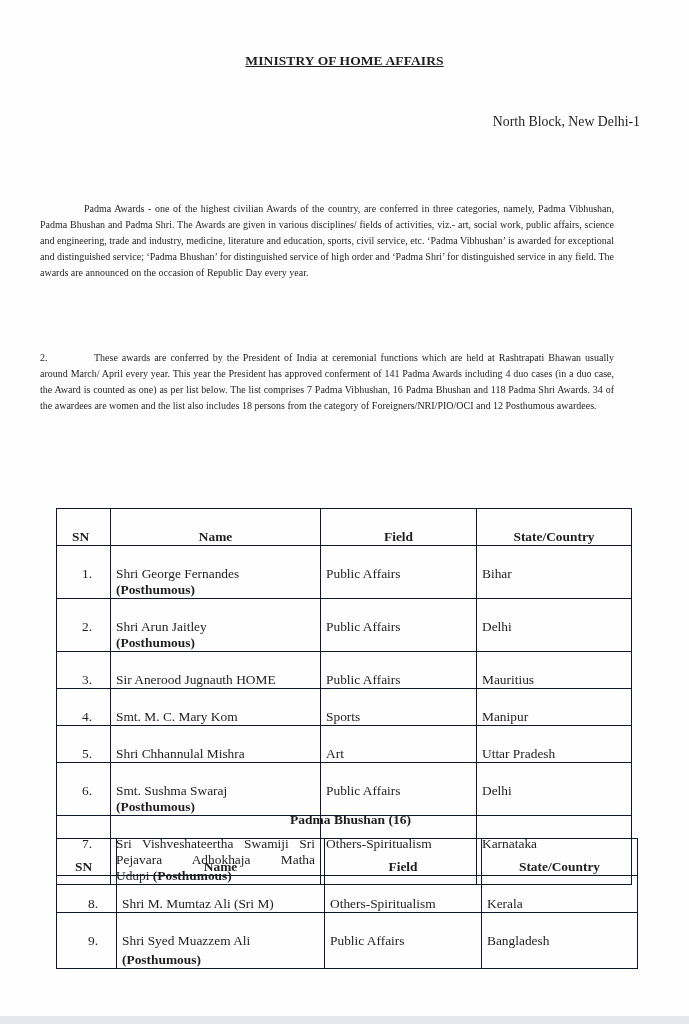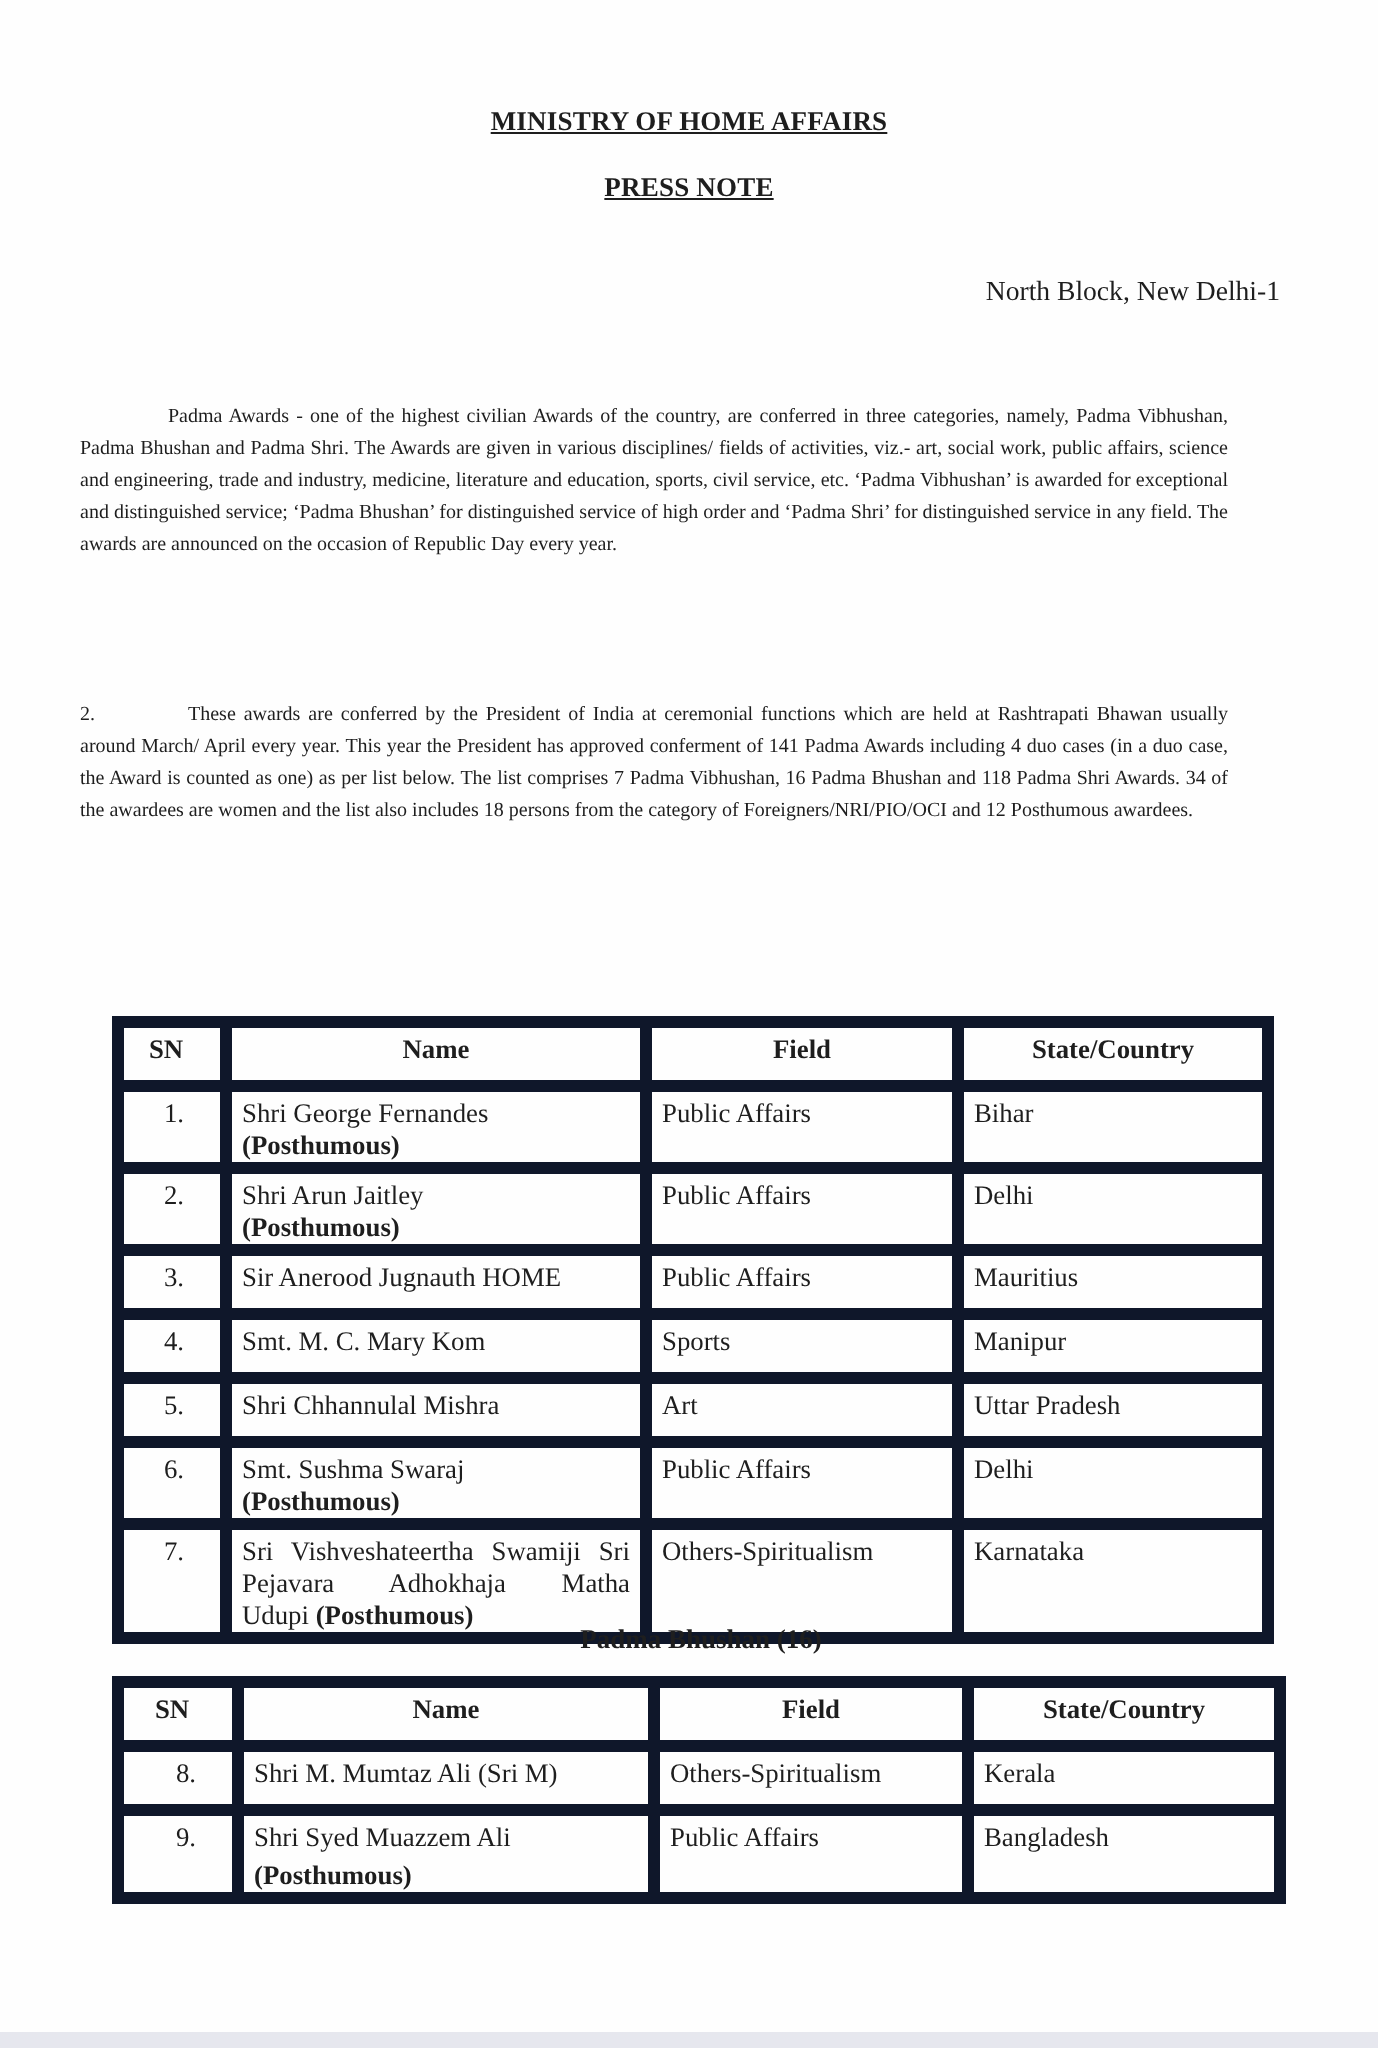--- a/index.html
+++ b/index.html
@@ -14,21 +14,21 @@
 
   .title {
     position: absolute; left: 0; width: 689px; text-align: center;
     font-weight: bold; font-size: 13.5px; text-decoration: underline;
     letter-spacing: 0.1px;
   }
   .t1 { top: 53px; }
   .t2 { top: 86px; }
 
   .addr {
-    position: absolute; right: 49px; top: 136px; text-align: left;
+    position: absolute; right: 49px; top: 112px; text-align: left;
     font-size: 13.8px; line-height: 20px;
   }
   .addr sup { font-size: 8.5px; vertical-align: 5px; line-height: 0; }
 
   .para {
     position: absolute; left: 40px; width: 574px;
     font-size: 10px; line-height: 16.1px; text-align: justify;
   }
   .p1 { top: 201px; text-indent: 44px; }
   .p2 { top: 350px; }
@@ -39,41 +39,40 @@
     font-weight: bold; font-size: 13.5px;
   }
   .sh1 { top: 481px; }
   .sh2 { top: 812px; left: 6px; }
 
   table.awards {
     position: absolute; border-collapse: collapse; table-layout: fixed;
     font-size: 13.4px;
   }
   table.awards td, table.awards th {
-    border: 6px solid #0f172a; padding: 3px 5px 0 5px; vertical-align: top;
+    border: 1px solid #0f172a; padding: 20px 5px 0 5px; vertical-align: top;
     line-height: 16px; text-align: left; font-weight: normal; margin-top: 44px;
   }
   table.awards th { font-weight: bold; text-align: center; }
   table.awards td.sn, table.awards th.sn { text-align: center; padding-left: 0; padding-right: 0; }
   table.awards th.sn { padding-right: 6px; }
   table.awards td.sn { text-align: right; padding-right: 18px; }
   table.awards .name-col { border-left: 1.5px solid #333; }
   .post { font-weight: bold; }
   .just { text-align: justify; text-align-last: justify; }
   .tbl1 { left: 56px; top: 508px; width: 575px; }
   .tbl2 { left: 56px; top: 838px; width: 581px; }
   .row-dark td { border-top: 1.5px solid #333; }
 </style>
 </head>
 <body>
 
 <div class="page">
 
   <div class="title t1">MINISTRY OF HOME AFFAIRS</div>
-  <div class="title t2">PRESS NOTE</div>
 
   <div class="addr">
     <div>North Block, New Delhi-1</div>
   </div>
 
   <div class="para p1">Padma Awards - one of the highest civilian Awards of the country, are conferred in three categories, namely, Padma Vibhushan, Padma Bhushan and Padma Shri. The Awards are given in various disciplines/ fields of activities, viz.- art, social work, public affairs, science and engineering, trade and industry, medicine, literature and education, sports, civil service, etc. ‘Padma Vibhushan’ is awarded for exceptional and distinguished service; ‘Padma Bhushan’ for distinguished service of high order and ‘Padma Shri’ for distinguished service in any field. The awards are announced on the occasion of Republic Day every year.</div>
   <div class="para p2"><span class="num">2.</span><span>These awards are conferred by the President of India at ceremonial functions which are held at Rashtrapati Bhawan usually around March/ April every year. This year the President has approved conferment of 141 Padma Awards including 4 duo cases (in a duo case, the Award is counted as one) as per list below. The list comprises 7 Padma Vibhushan, 16 Padma Bhushan and 118 Padma Shri Awards.  34 of the awardees are women and the list also includes 18 persons from the category of Foreigners/NRI/PIO/OCI and 12 Posthumous awardees.</span></div>
 
 
   <table class="awards tbl1">

